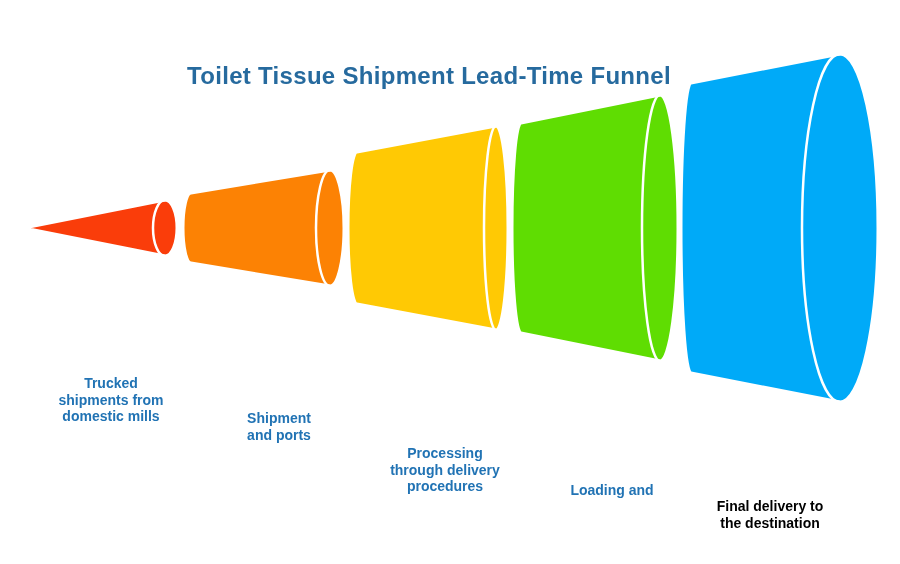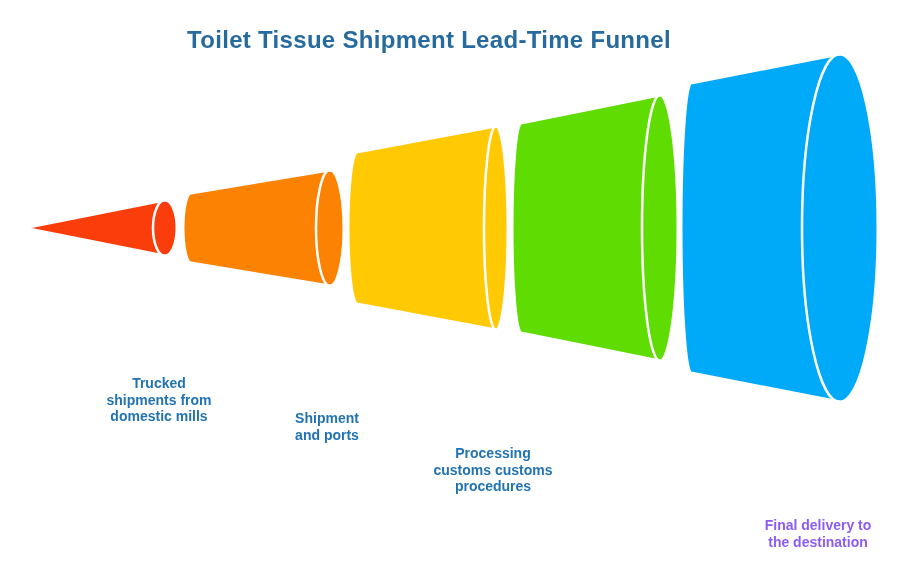--- a/index.html
+++ b/index.html
@@ -36,33 +36,32 @@
     width: 900px;
     height: 564px;
   }
   .stage-label {
     position: absolute;
     width: 220px;
     text-align: center;
     font-size: 14px;
     font-weight: bold;
     line-height: 16.5px;
-    padding-left: 48px;
   }
   .stage-label span {
     display: block;
     white-space: nowrap;
   }
 </style>
 </head>
 <body style="background: rgb(255, 255, 255);">
 
 <div class="canvas">
 
-  <h1 class="chart-title" style="color: rgb(38, 106, 158);">Toilet Tissue Shipment Lead-Time Funnel</h1>
+  <h1 class="chart-title" style="color: rgb(38, 106, 158); margin-top: 36px;">Toilet Tissue Shipment Lead-Time Funnel</h1>
 
   <svg class="funnel-svg" viewBox="0 0 900 564" aria-hidden="true">
     <g id="segments">
         <path d="M 24 228 L 165 200 A 12 28 0 0 1 165 256 Z" fill="#fa3d0a" stroke="#ffffff" stroke-width="3" stroke-linejoin="round"></path>
         <path d="M 165 200 A 12 28 0 0 0 165 256" fill="none" stroke="#ffffff" stroke-width="2.5"></path>
         <path d="M 191 193 L 330 170 A 14 58 0 0 1 330 286 L 191 263 A 8 35 0 0 1 191 193 Z" fill="#fc8204" stroke="#ffffff" stroke-width="3" stroke-linejoin="round"></path>
         <path d="M 330 170 A 14 58 0 0 0 330 286" fill="none" stroke="#ffffff" stroke-width="2.5"></path>
         <path d="M 357 152 L 496 126 A 12 102 0 0 1 496 330 L 357 304 A 9 76 0 0 1 357 152 Z" fill="#ffc904" stroke="#ffffff" stroke-width="3" stroke-linejoin="round"></path>
         <path d="M 496 126 A 12 102 0 0 0 496 330" fill="none" stroke="#ffffff" stroke-width="2.5"></path>
         <path d="M 521 123 L 660 95 A 18 133 0 0 1 660 361 L 521 333 A 9 105 0 0 1 521 123 Z" fill="#5fdd02" stroke="#ffffff" stroke-width="3" stroke-linejoin="round"></path>
@@ -78,25 +77,26 @@
     <span>domestic mills</span>
   </div>
 
   <div class="stage-label" style="left: 169px; top: 410px; color: rgb(33, 115, 180);">
     <span>Shipment</span>
     <span>and ports</span>
   </div>
 
   <div class="stage-label" style="left: 335px; top: 445px; color: rgb(33, 115, 180);">
     <span>Processing</span>
-    <span>customs customs</span>
+    <span>through delivery</span>
     <span>procedures</span>
   </div>
 
   <div class="stage-label" style="left: 502px; top: 482px; color: rgb(33, 115, 180);">
+    <span>Loading and</span>
   </div>
 
-  <div class="stage-label" style="left: 660px; top: 517px; color: #8b5cf6;">
+  <div class="stage-label" style="left: 660px; top: 498px; color: #000000;">
     <span>Final delivery to</span>
     <span>the destination</span>
   </div>
 
 </div>
 
 </body></html>

